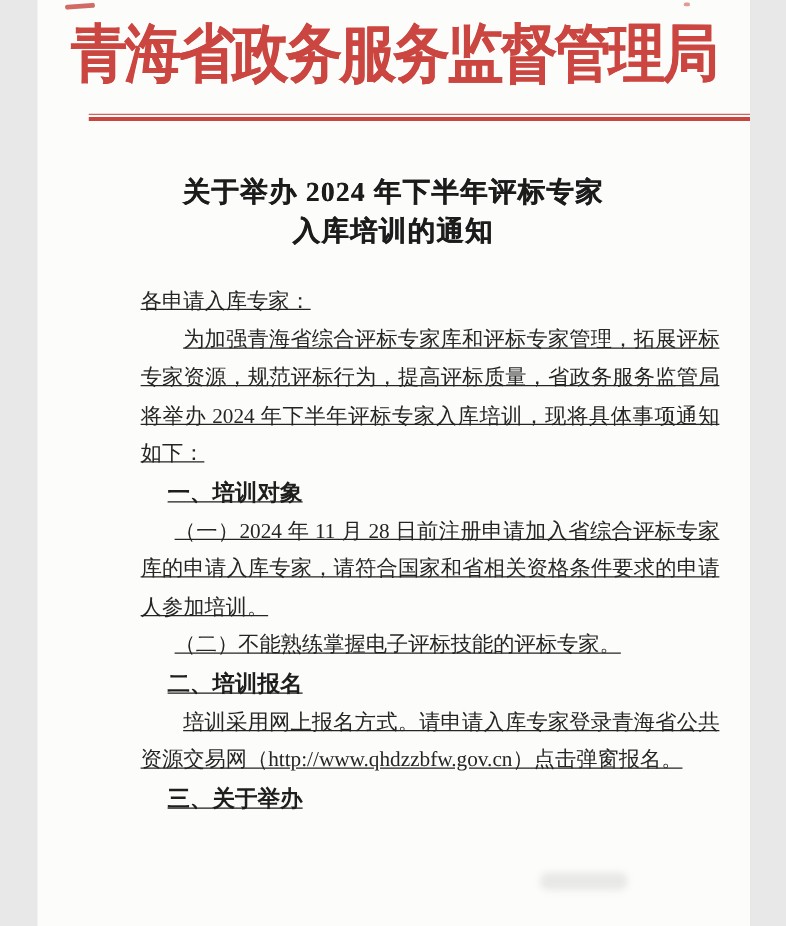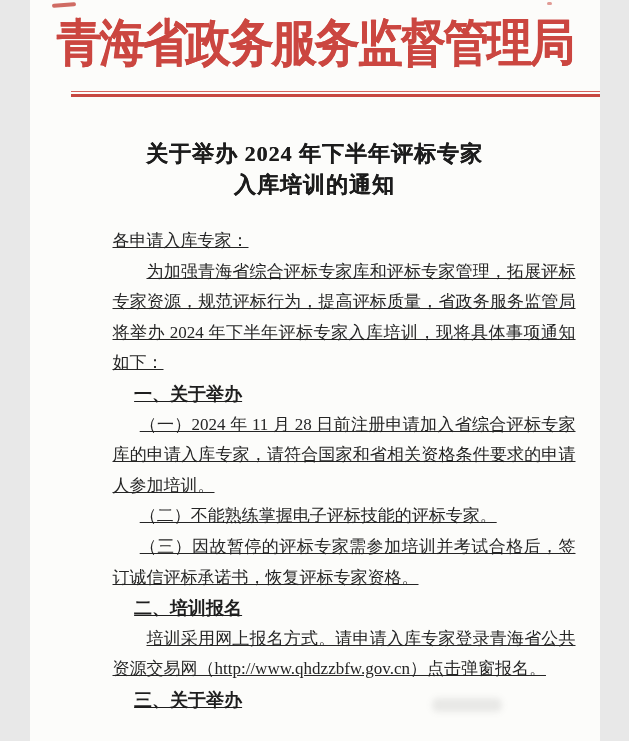--- a/index.html
+++ b/index.html
@@ -138,27 +138,26 @@
   <div class="doc-title">
     <div>关于举办 2024 年下半年评标专家</div>
     <div>入库培训的通知</div>
   </div>
 
   <div class="body-text">
     <p>各申请入库专家：</p>
 
     <p class="para-indent">为加强青海省综合评标专家库和评标专家管理，拓展评标专家资源，规范评标行为，提高评标质量，省政务服务监管局将举办 2024 年下半年评标专家入库培训，现将具体事项通知如下：</p>
 
-    <p class="section-heading">一、关于举办</p>
+    <p class="section-heading">一、培训对象</p>
 
     <p class="item-indent">（一）2024 年 11 月 28 日前注册申请加入省综合评标专家库的申请入库专家，请符合国家和省相关资格条件要求的申请人参加培训。</p>
 
     <p class="item-indent">（二）不能熟练掌握电子评标技能的评标专家。</p>
 
-    <p class="item-indent">（三）因故暂停的评标专家需参加培训并考试合格后，签订诚信评标承诺书，恢复评标专家资格。</p>
 
     <p class="section-heading">二、培训报名</p>
 
     <p class="para-indent">培训采用网上报名方式。请申请入库专家登录青海省公共资源交易网（http://www.qhdzzbfw.gov.cn）点击弹窗报名。</p>
 
     <p class="section-heading">三、关于举办</p>
   </div>
 
   <div class="smudge"></div>
 

